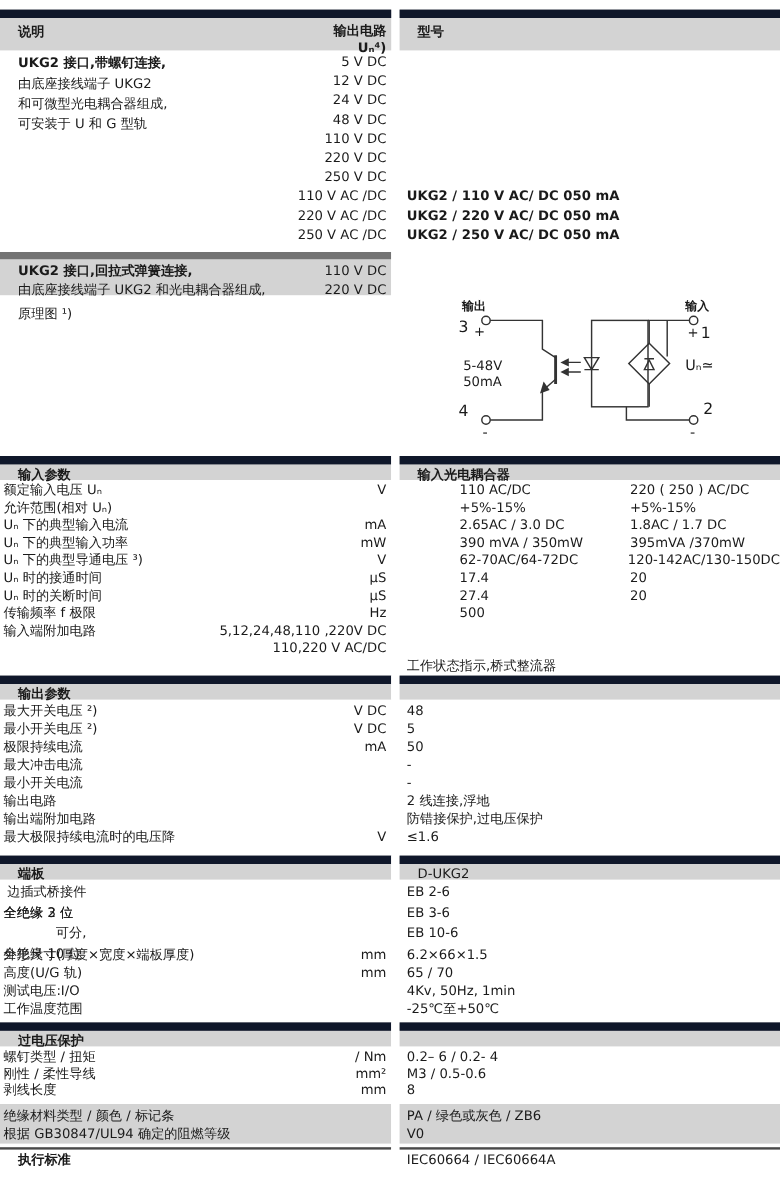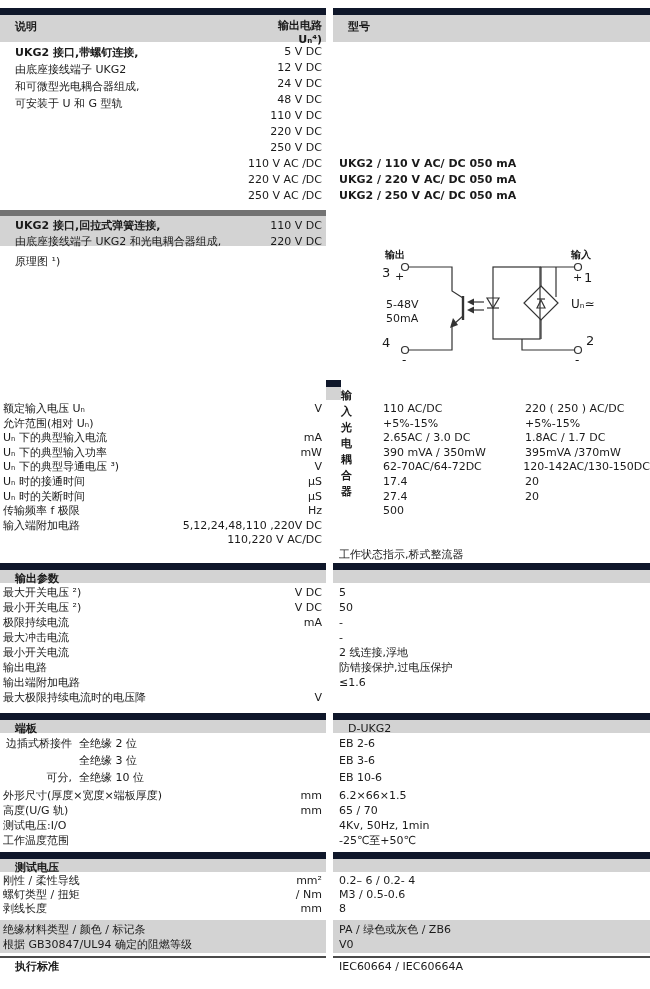--- a/index.html
+++ b/index.html
@@ -38,21 +38,21 @@
   .sect span{position:relative;top:1px;}
   
   .prow{display:flex;white-space:nowrap;height:15px;line-height:15px;box-sizing:border-box;}
   .lrows .prow{padding-left:3px;padding-right:4px;}
   .rrows .prow{padding-left:6px;}
   .punit{margin-left:auto;}
   .va{display:inline-block;width:142px;margin-left:44px;}
   .rows-i .prow{height:14.6px;line-height:14.6px;}
   .rows-pad{padding-top:2px;}
   
-  .endrows .prow{height:17px;line-height:17px;}
+  .endrows .prow{height:17px;line-height:17px;flex-direction:column;}
   .ec1{display:inline-block;width:76px;text-align:right;padding-right:7px;box-sizing:border-box;}
   
   .rows-w .prow{height:14.3px;line-height:14.3px;}
   
   .insul{margin-top:4px;}
   .insul .cellg{background:#d3d3d3;padding-top:2px;padding-bottom:1px;}
   
   .std{margin-top:3px;}
   .std .cell{border-top:2px solid #4a4a4a;height:18px;line-height:16px;box-sizing:border-box;padding-top:1px;}
   .std .lc{padding-left:15px;}
@@ -176,20 +176,21 @@
           <text x="251" y="36" font-size="13">1</text>
           <text x="238" y="62" font-size="12">Uₙ≃</text>
           <text x="253" y="99" font-size="13">2</text>
           <text x="242" y="118" font-size="12">-</text>
         </g>
       </svg>
     </div>
   </div>
 
   <div class="grid">
+    <div class="band sect"><span class="b">输入参数</span></div>
     <div class="gap"></div>
     <div class="band sect"><span class="b">输入光电耦合器</span></div>
   </div>
   <div class="grid rows-pad">
     <div class="lrows rows-i">
       <div class="prow">
           <span>额定输入电压 Uₙ</span>
           <span class="punit">V</span>
         </div>
       <div class="prow">
@@ -317,20 +318,23 @@
           <span class="punit"></span>
         </div>
       <div class="prow">
           <span>最大极限持续电流时的电压降</span>
           <span class="punit">V</span>
         </div>
     </div>
     <div class="gap"></div>
     <div class="rrows">
       <div class="prow">
+          <span>48</span>
+        </div>
+      <div class="prow">
           <span>5</span>
         </div>
       <div class="prow">
           <span>50</span>
         </div>
       <div class="prow">
           <span>-</span>
         </div>
       <div class="prow">
           <span>-</span>
@@ -411,35 +415,35 @@
       <div class="prow">
           <span>4Kv, 50Hz, 1min</span>
         </div>
       <div class="prow">
           <span>-25℃至+50℃</span>
         </div>
     </div>
   </div>
 
   <div class="grid" style="margin-top:4px">
-    <div class="band sect"><span class="b">测试电压</span></div>
+    <div class="band sect"><span class="b">过电压保护</span></div>
     <div class="gap"></div>
     <div class="band sect"></div>
   </div>
   <div class="grid rows-pad">
     <div class="lrows rows-w">
       <div class="prow">
+          <span>螺钉类型 / 扭矩</span>
+          <span class="punit">/ Nm</span>
+        </div>
+      <div class="prow">
           <span>刚性 / 柔性导线</span>
           <span class="punit">mm²</span>
         </div>
       <div class="prow">
-          <span>螺钉类型 / 扭矩</span>
-          <span class="punit">/ Nm</span>
-        </div>
-      <div class="prow">
           <span>剥线长度</span>
           <span class="punit">mm</span>
         </div>
     </div>
     <div class="gap"></div>
     <div class="rrows rows-w">
       <div class="prow">
           <span>0.2– 6 / 0.2- 4</span>
         </div>
       <div class="prow">

